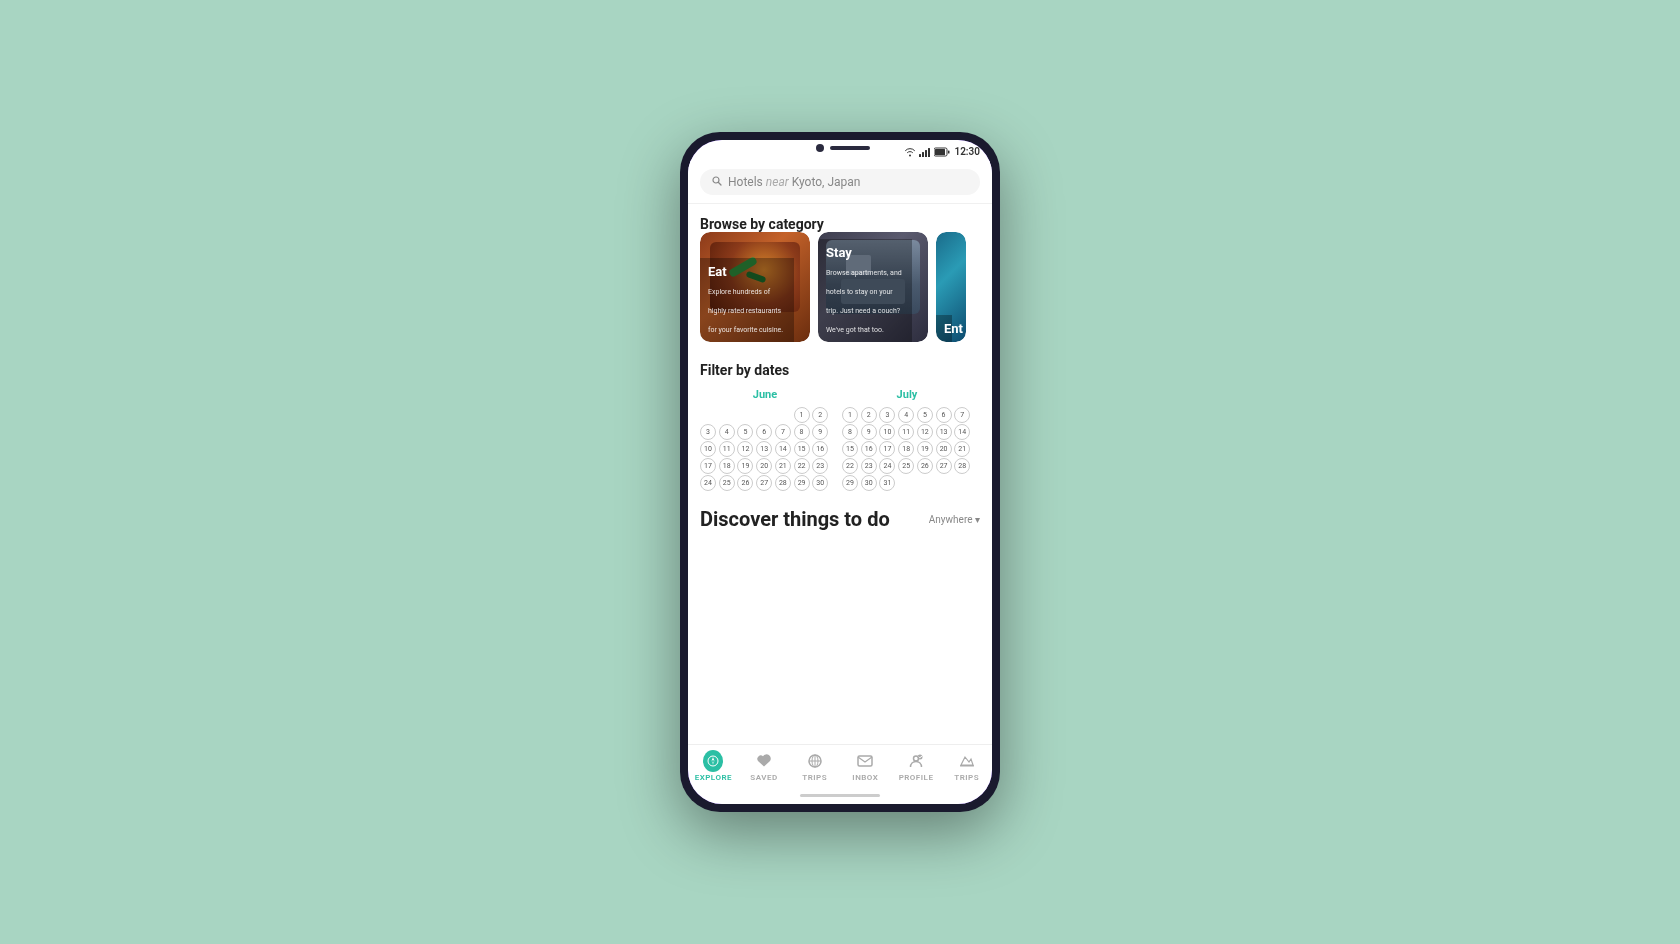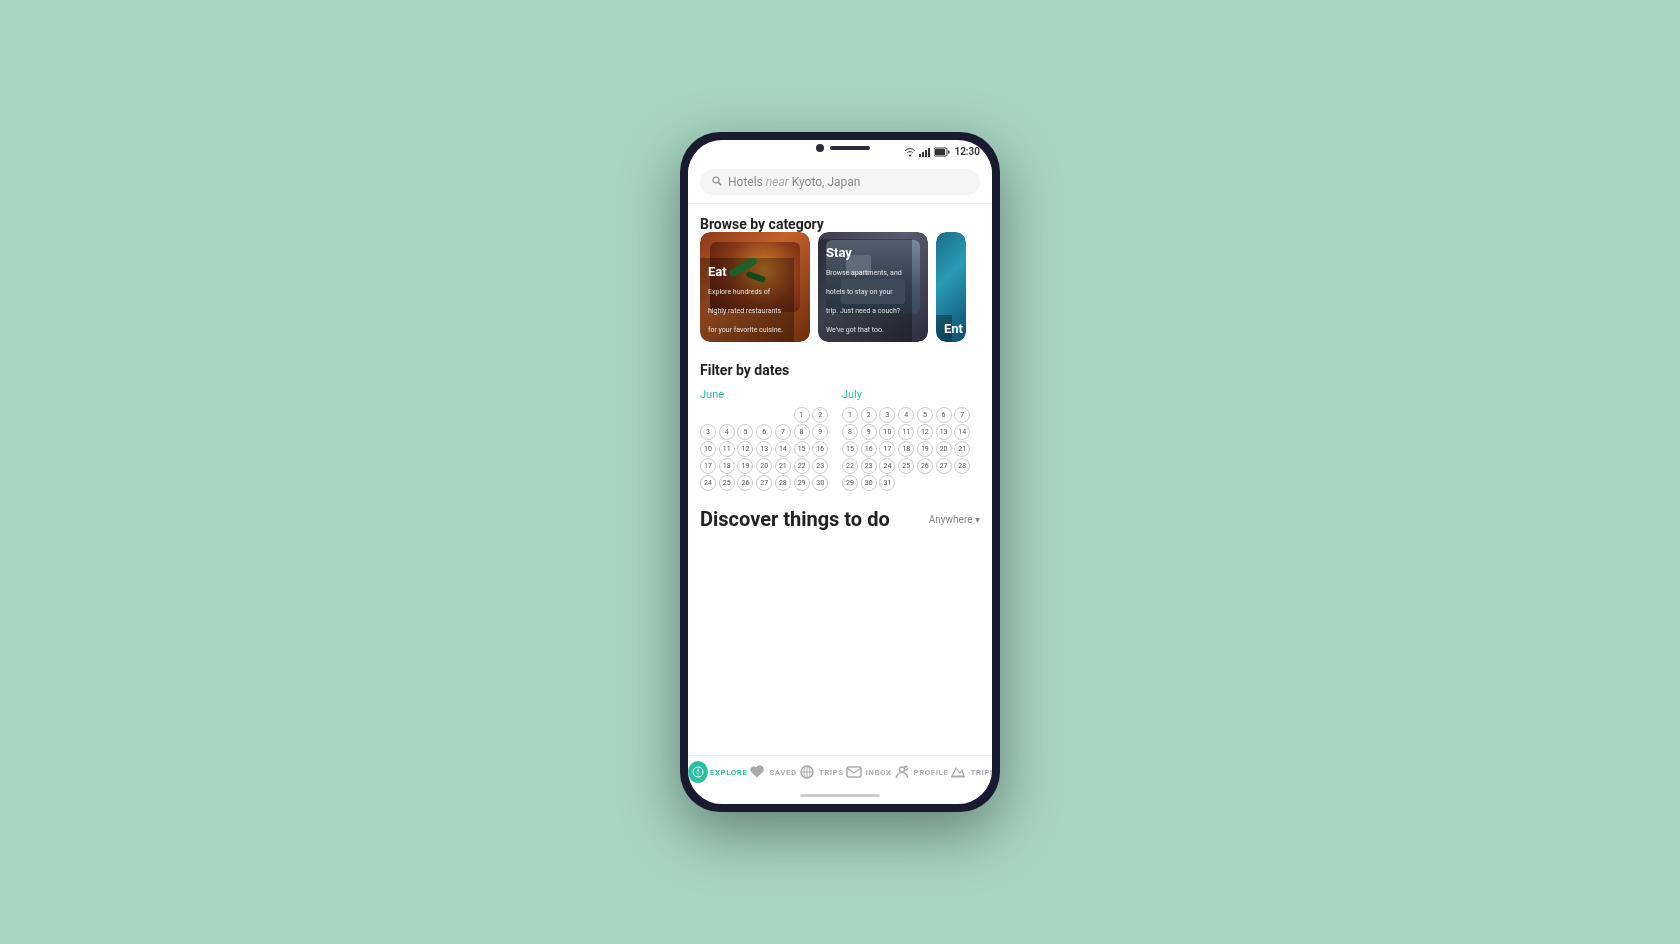--- a/index.html
+++ b/index.html
@@ -239,22 +239,23 @@
       overflow-x: auto;
       scrollbar-width: none;
     }
     .calendar-container::-webkit-scrollbar { display: none; }
     .calendar {
       flex-shrink: 0;
       width: 130px;
     }
     .calendar-month {
       font-size: 11px;
-      font-weight: 400;
+      font-weight: 700;
       color: #2bbfa4;
+      text-align: center;
       margin-bottom: 6px;
     }
     .calendar-grid {
       display: grid;
       grid-template-columns: repeat(7, 1fr);
       gap: 1px;
     }
     .cal-day {
       width: 16px;
       height: 16px;
@@ -295,21 +296,21 @@
     .bottom-nav {
       display: flex;
       background: #fff;
       border-top: 1px solid #eee;
       padding: 6px 0 4px;
       flex-shrink: 0;
     }
     .nav-item {
       flex: 1;
       display: flex;
-      flex-direction: row;
+      flex-direction: column;
       align-items: center;
       gap: 2px;
       cursor: pointer;
     }
     .nav-icon {
       width: 20px;
       height: 20px;
       display: flex;
       align-items: center;
       justify-content: center;

